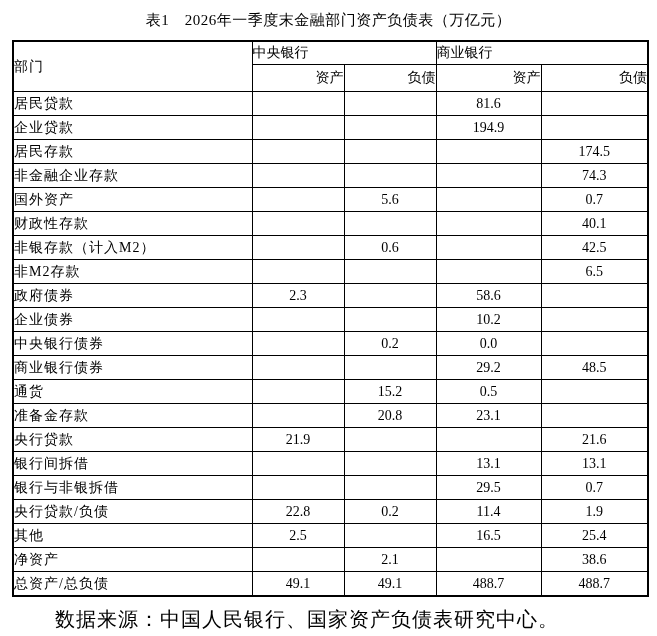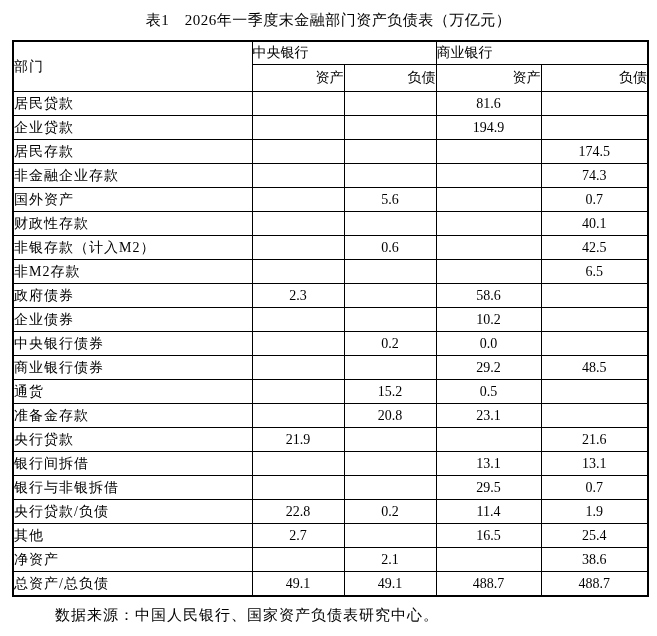--- a/index.html
+++ b/index.html
@@ -50,21 +50,21 @@
   table.balance-sheet td { height: 23px; }
   td.label-cell {
     text-align: left;
     padding-left: 7px;
     letter-spacing: 1px;
   }
   td.num-cell { text-align: center; }
   th.dept-cell { text-align: center; letter-spacing: 1px; }
   .source-note {
     margin: 9px 0 0 55px;
-    font-size: 15px;
+    font-size: 20px;
     letter-spacing: 1px;
     white-space: nowrap;
   }
 </style>
 </head>
 <body>
 
 <div class="page">
 
   <div class="caption">表1　2026年一季度末金融部门资产负债表（万亿元）</div>
@@ -212,21 +212,21 @@
         </tr>
         <tr>
           <td class="label-cell">央行贷款/负债</td>
           <td class="num-cell">22.8</td>
           <td class="num-cell">0.2</td>
           <td class="num-cell">11.4</td>
           <td class="num-cell">1.9</td>
         </tr>
         <tr>
           <td class="label-cell">其他</td>
-          <td class="num-cell">2.7</td>
+          <td class="num-cell">2.5</td>
           <td class="num-cell"></td>
           <td class="num-cell">16.5</td>
           <td class="num-cell">25.4</td>
         </tr>
         <tr>
           <td class="label-cell">净资产</td>
           <td class="num-cell"></td>
           <td class="num-cell">2.1</td>
           <td class="num-cell"></td>
           <td class="num-cell">38.6</td>

